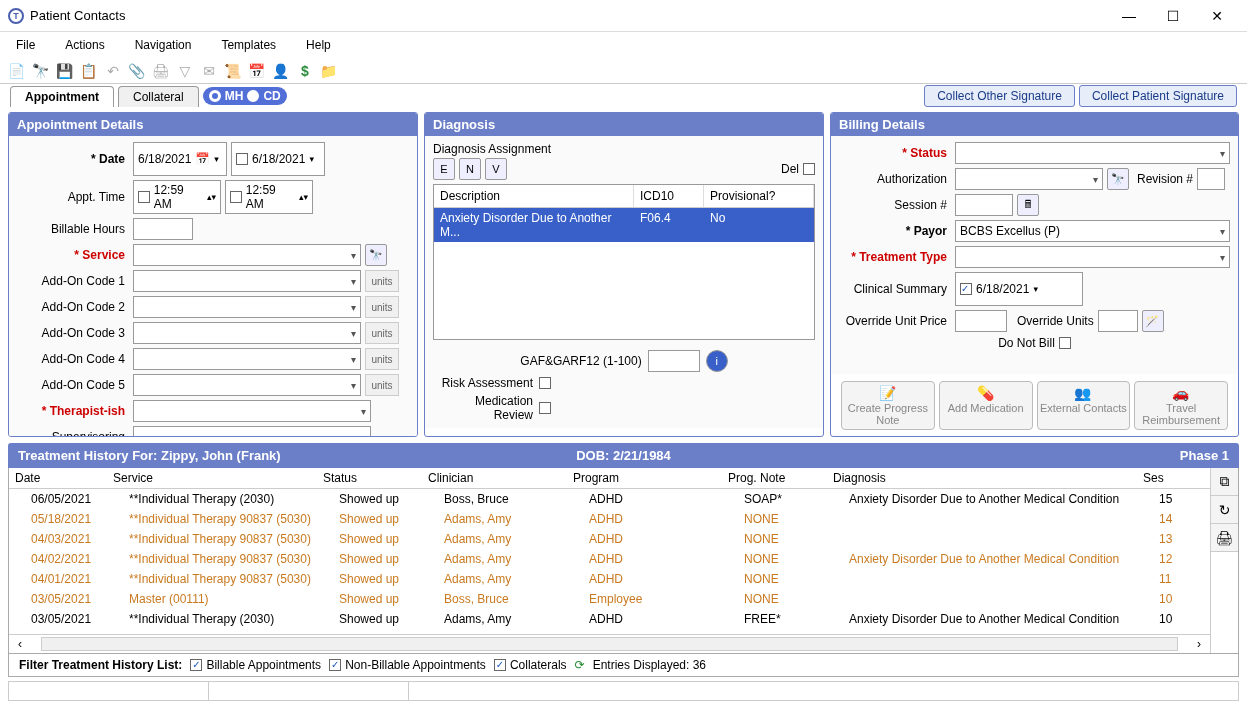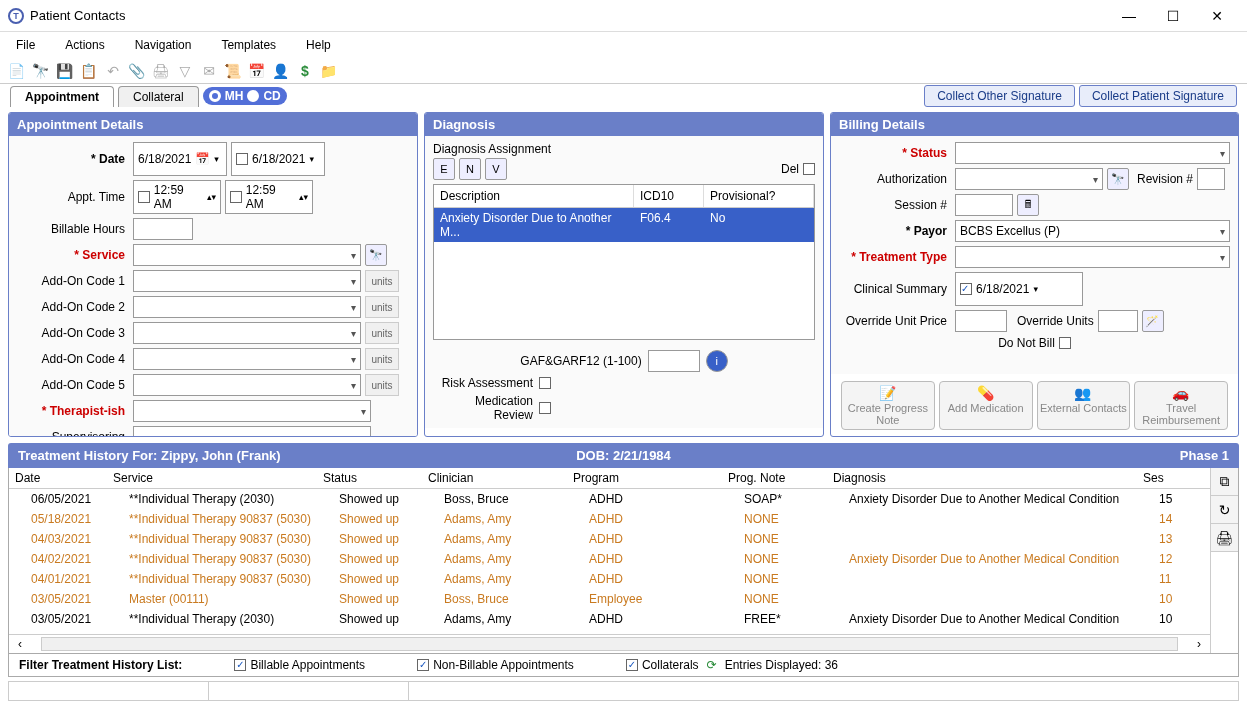--- a/index.html
+++ b/index.html
@@ -78,21 +78,21 @@
 .hist-row { display: flex; margin-left: 16px; }
 .hist-row.orange { color: #c97a20; }
 .hist-side { width: 28px; border-left: 1px solid #ccc; display: flex; flex-direction: column; }
 .hist-side .sbtn { height: 28px; border-bottom: 1px solid #ccc; display: flex; align-items: center; justify-content: center; font-size: 14px; cursor: pointer; background: #f4f4f4; }
 .hist-scroll { display: flex; align-items: center; padding: 2px 4px; border-top: 1px solid #ccc; }
 .hist-scroll .track { flex: 1; height: 14px; background: #f0f0f0; border: 1px solid #ccc; margin: 0 14px; }
 .hist-scroll .arr { width: 14px; text-align: center; cursor: pointer; }
 
 .filter-row { display: flex; align-items: center; gap: 8px; padding: 4px 10px; margin: 0 8px; border: 1px solid #aaa; border-top: none; }
 .filter-row .chkbox.checked::after { content:"✓"; color:#1a58c0; font-size:10px; display:block; text-align:center; line-height:10px; }
-.filter-row label { display: flex; align-items: center; gap: 4px; margin-left: 44px; }
+.filter-row label { display: flex; align-items: center; gap: 4px; }
 
 .statusbar { border: 1px solid #ccc; height: 20px; margin: 4px 8px; display: flex; }
 .statusbar div { border-right: 1px solid #ccc; width: 200px; }
 </style>
 </head>
 <body>
 
 <div class="titlebar">
   <span class="appicon">T</span>
   <span class="title">Patient Contacts</span>

